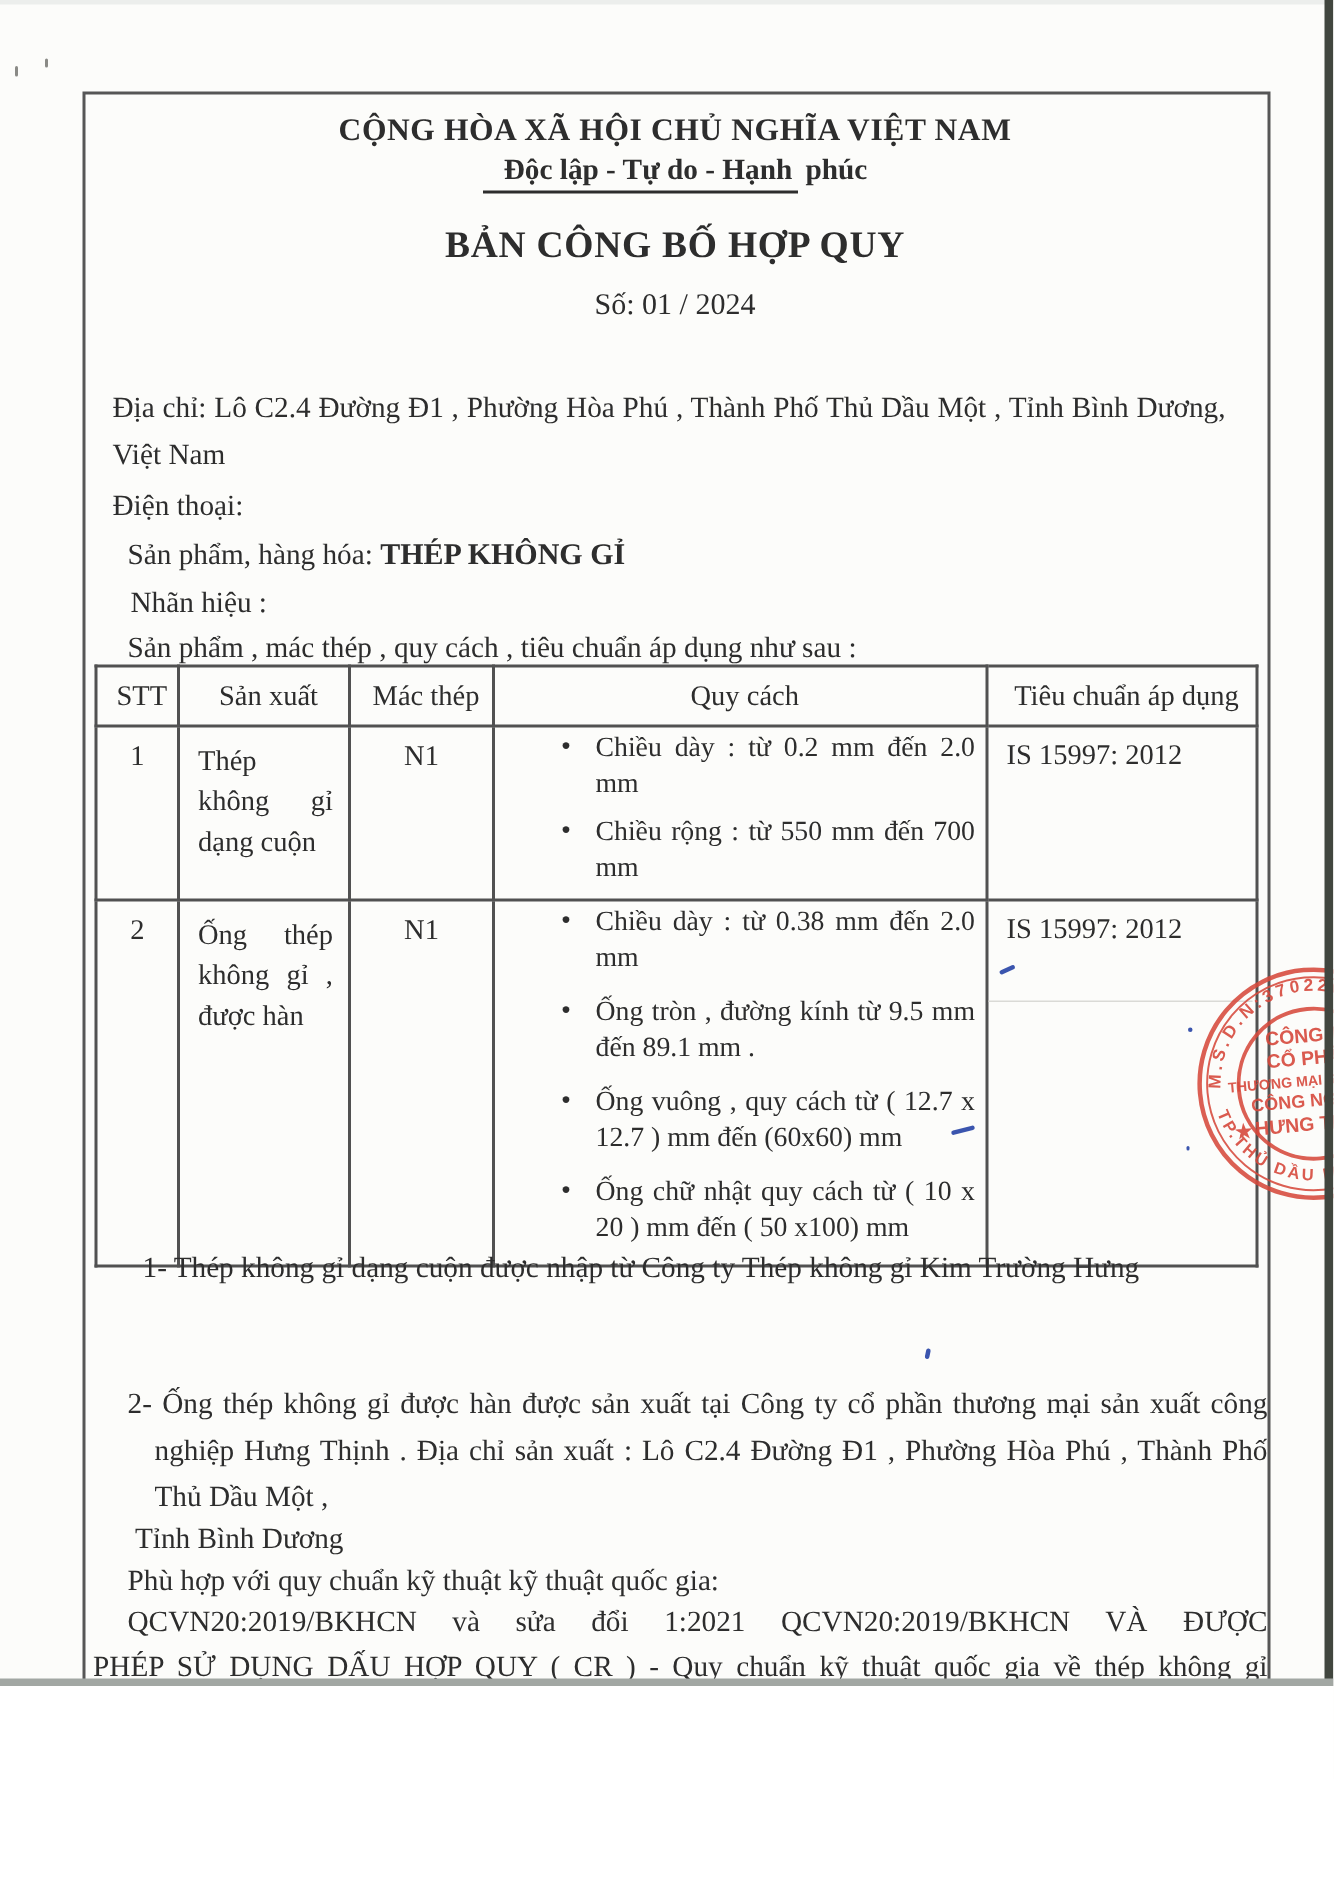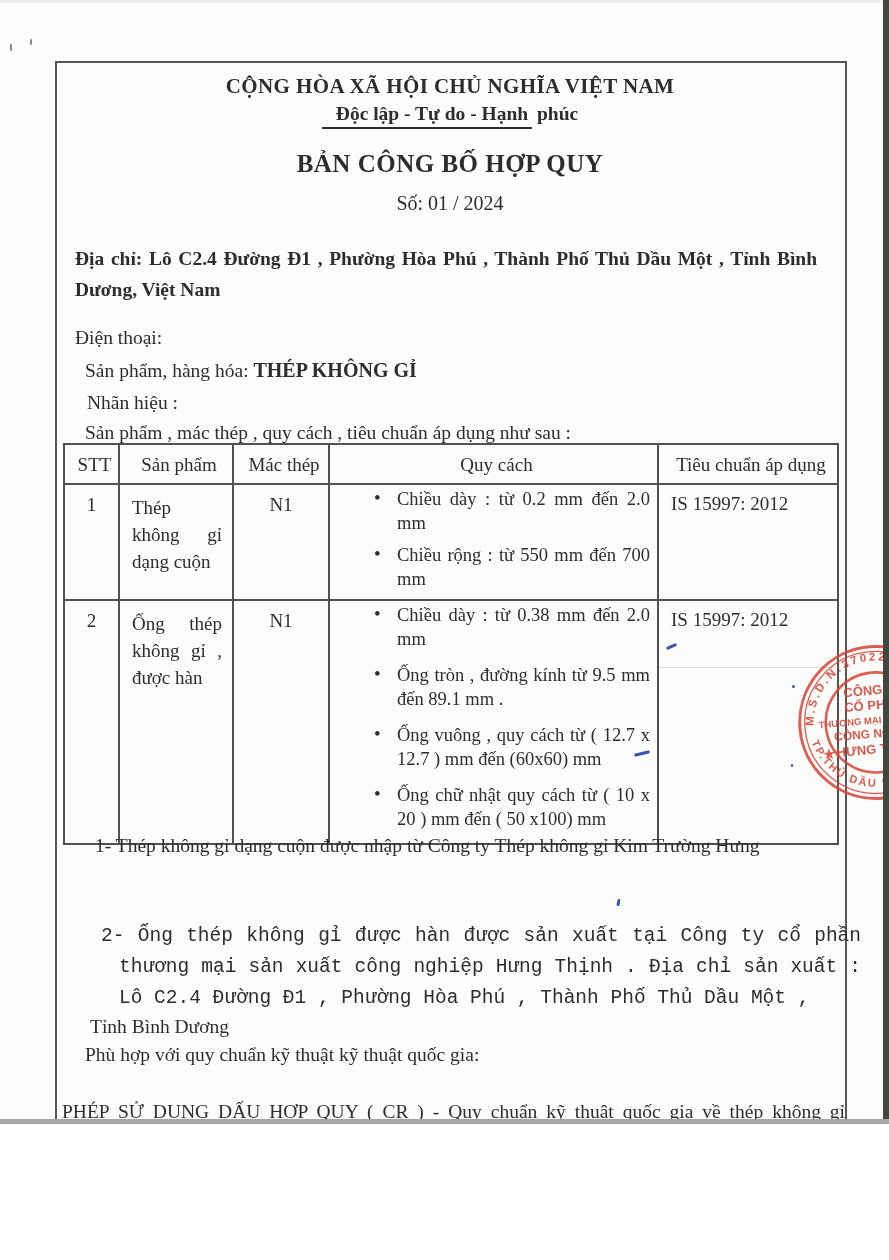--- a/index.html
+++ b/index.html
@@ -21,21 +21,21 @@
   .center{position:absolute;left:57px;width:786px;text-align:center;}
   .nat{top:74px;font-size:21px;font-weight:bold;letter-spacing:.4px;}
   .motto{top:103px;font-size:19.5px;font-weight:bold;}
   .motto .u{border-bottom:2px solid #2d2d2d;padding:0 4px 3px 14px;}
   .motto .tail{white-space:pre;}
   .doc-title{top:150px;font-size:25px;font-weight:bold;letter-spacing:.5px;}
   .doc-number{top:192px;font-size:20px;}
 
   .t{position:absolute;font-size:19.5px;line-height:31px;}
   .org{left:75px;top:226px;width:745px;}
-  .addr{left:75px;top:243px;width:742px;text-align:justify;font-weight:bold;}
+  .addr{left:75px;top:257px;width:742px;text-align:justify;}
   .phone{left:75px;top:322px;}
   .product{left:85px;top:355px;}
   .product b{font-size:20px;text-align:center;}
   .brand{left:87px;top:387px;}
   .intro{left:85px;top:417px;}
 
   table.spec{
     position:absolute;left:63px;top:443px;width:774px;
     border-collapse:collapse;table-layout:fixed;
     font-size:19px;
@@ -50,21 +50,21 @@
   td.c-qc{padding:0;}
   td.c-qc ul{margin:0;padding:2px 7px 0 0;list-style:none;}
   td.c-qc li{position:relative;padding-left:67px;margin-bottom:8px;text-align:justify;line-height:24px;font-size:18.5px;}
   td.c-qc li::before{content:"\2022";position:absolute;left:44px;top:-1px;font-size:19px;}
   tr.r2 td.c-qc li{margin-bottom:12px;}
   td.c-tc{padding:8px 8px 0 12px;}
 
   .note{position:absolute;font-size:19.5px;line-height:31px;}
   .n1a{left:95px;top:830px;}
   .n1b{left:87px;top:889px;}
-  .n2{left:101px;top:921px;width:760px;text-align:justify;padding-left:18px;text-indent:-18px;box-sizing:border-box;font-family:Liberation Mono, monospace;}
+  .n2{left:85px;top:921px;width:760px;text-align:justify;padding-left:18px;text-indent:-18px;box-sizing:border-box;}
   .prov{left:90px;top:1011px;}
   .conf-intro{left:85px;top:1039px;}
   .conf1{left:85px;top:1066px;width:760px;text-align:justify;text-align-last:justify;}
   .conf2{left:62px;top:1096px;width:783px;text-align:justify;text-align-last:justify;}
 
   .scanline{position:absolute;left:659px;top:667px;width:176px;height:1px;background:#dadad6;}
 
   .stamp{position:absolute;left:781px;top:630px;transform:rotate(-5deg);}
 </style>
 </head>
@@ -89,21 +89,21 @@
     <colgroup>
       <col style="width:55px">
         <col style="width:114px">
         <col style="width:96px">
         <col style="width:329px">
         <col style="width:180px">
     </colgroup>
     <thead>
       <tr>
         <th class="h-stt">STT</th>
-        <th>Sản phẩm</th>
+        <th>Sản xuất</th>
         <th>Mác thép</th>
         <th>Quy cách</th>
         <th>Tiêu chuẩn áp dụng</th>
       </tr>
     </thead>
     <tbody>
       <tr class="r1">
         <td class="c-stt">1</td>
         <td class="c-sp">Thép không gỉ dạng cuộn</td>
         <td class="c-mt">N1</td>
@@ -129,20 +129,21 @@
         </td>
         <td class="c-tc">IS 15997: 2012</td>
       </tr>
     </tbody>
   </table>
 
   <div class="note n1a">1-  Thép không gỉ dạng cuộn được nhập từ Công ty Thép không gỉ Kim Trường Hưng</div>
   <div class="note n2">2-  Ống thép không gỉ được hàn được sản xuất tại Công ty cổ phần thương mại sản xuất công nghiệp Hưng Thịnh . Địa chỉ sản xuất : Lô C2.4 Đường Đ1 , Phường Hòa Phú , Thành Phố Thủ Dầu Một ,</div>
   <div class="note prov">Tỉnh Bình Dương</div>
   <div class="note conf-intro">Phù hợp với quy chuẩn kỹ thuật kỹ thuật quốc gia:</div>
+  <div class="note conf1">QCVN20:2019/BKHCN và sửa đổi 1:2021 QCVN20:2019/BKHCN VÀ ĐƯỢC</div>
   <div class="note conf2">PHÉP SỬ DỤNG DẤU HỢP QUY ( CR ) -  Quy chuẩn kỹ thuật quốc gia về thép không gỉ</div>
 
   <div class="scanline"></div>
 
   <div class="bluemark" style="left:666px;top:645px;width:11px;height:3px;transform:rotate(-24deg);"></div>
   <div class="bluemark" style="left:792px;top:685px;width:3px;height:3px;"></div>
   <div class="bluemark" style="left:634px;top:752px;width:16px;height:3px;transform:rotate(-14deg);"></div>
   <div class="bluemark" style="left:791px;top:764px;width:2px;height:3px;"></div>
   <div class="bluemark" style="left:617px;top:899px;width:3px;height:7px;transform:rotate(12deg);"></div>
 

